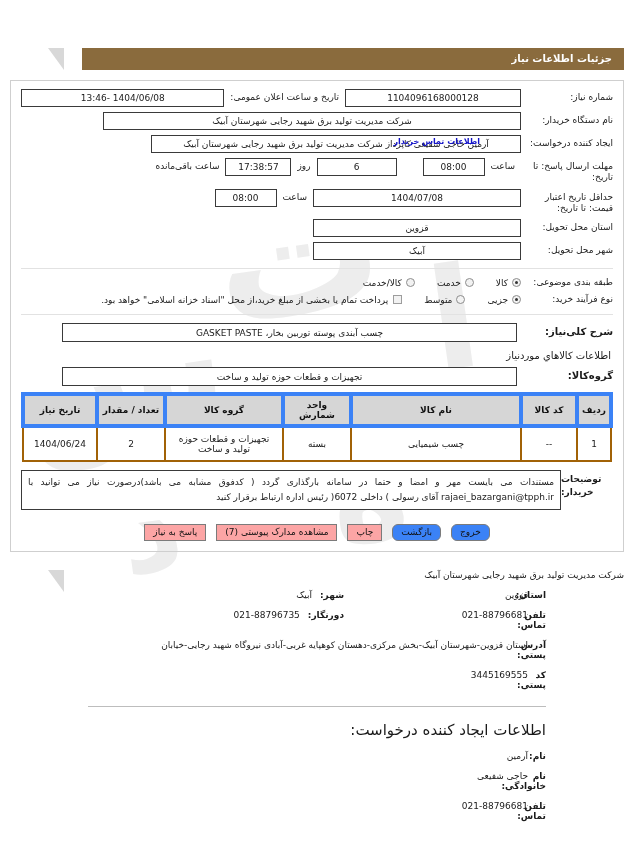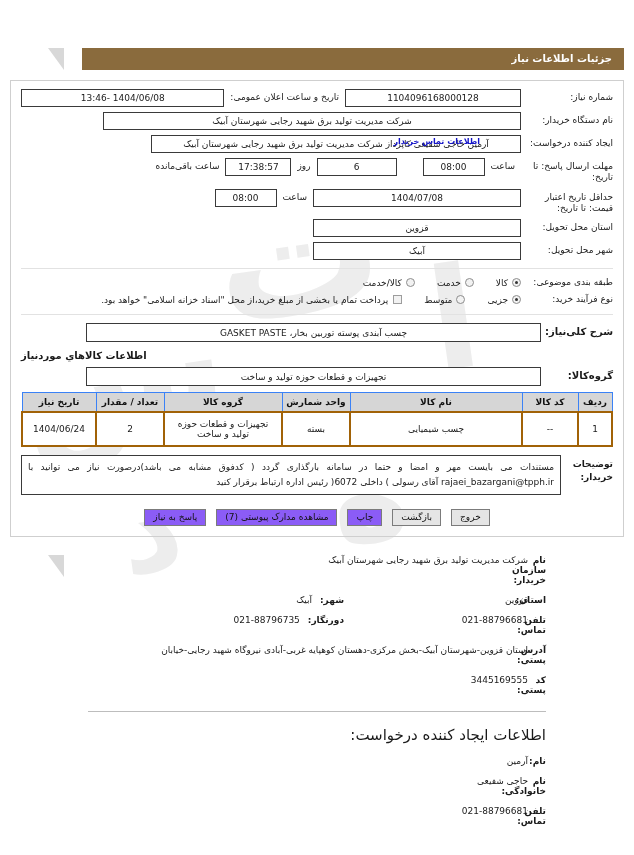--- a/index.html
+++ b/index.html
@@ -188,50 +188,51 @@
     align-items: flex-start;
     margin-bottom: 6px;
   }
   .tlbl {
     font-size: 10px;
     font-weight: bold;
     width: 72px;
     flex: 0 0 72px;
     text-align: right;
     padding-top: 3px;
+    margin-left: 24px;
   }
   .tbox {
     border: 1px solid #3a3a3a;
     background: #fff;
     height: 19px;
     line-height: 18px;
     padding: 0 10px;
     font-size: 9px;
     text-align: center;
   }
   .tbox.w1 { width: 455px; }
   .tbox.w2 { width: 455px; }
   .section-heading {
     font-size: 10px;
-    font-weight: bold;
+    font-weight: normal;
     margin: 8px 0 6px 0;
-    text-align: left;
+    text-align: right;
     padding-right: 2px;
   }
 
   
   table.goods {
     width: 100%;
     border-collapse: collapse;
     font-size: 9px;
     background: #fff;
   }
   table.goods th {
     background: #d6d6d6;
-    border: 1px solid #3b82f6;
+    border: 4px solid #3b82f6;
     font-weight: bold;
     font-size: 9px;
     padding: 4px 3px;
     text-align: center;
     color: #111;
   }
   table.goods td {
     border: 2px solid #a16207;
     padding: 6px 3px;
     text-align: center;
@@ -243,21 +244,21 @@
   .notes-row {
     display: flex;
     align-items: flex-start;
     margin-top: 8px;
   }
   .notes-lbl {
     font-size: 9px;
     font-weight: bold;
     width: 52px;
     flex: 0 0 52px;
-    text-align: right;
+    text-align: left;
     line-height: 1.5;
     padding-top: 3px;
   }
   .notes-box {
     flex: 1 1 auto;
     border: 1px solid #3a3a3a;
     background: #fff;
     padding: 4px 6px;
     font-size: 9px;
     line-height: 1.7;
@@ -276,22 +277,22 @@
   .btn {
     border: 1px solid #7b7b7b;
     font-size: 9px;
     height: 17px;
     line-height: 15px;
     padding: 0 8px;
     text-align: center;
     white-space: nowrap;
     cursor: pointer;
   }
-  .btn.green { background: #8b5cf6; color: #111; }
-  .btn.red   { background: #e5e5e5; color: #111; }
+  .btn.green { background: #fca5a5; color: #111; }
+  .btn.red   { background: #3b82f6; color: #111; border-radius: 6px; }
 
   
   .contact {
     margin-top: 14px;
     padding: 0 0 0 0;
   }
   .crow {
     display: flex;
     align-items: baseline;
     margin-bottom: 10px;
@@ -488,21 +489,20 @@
 
   </div>
 
   <div class="sec-bar-wrap second">
     <div class="sec-corner"></div>
   </div>
 
   <div class="contact">
 
     <div class="crow">
-      <div class="clbl">نام سازمان خریدار:</div>
       <div class="cval" style="min-width:320px">شرکت مدیریت تولید برق شهید رجایی شهرستان آبیک</div>
     </div>
 
     <div class="crow">
       <div class="clbl">استان:</div>
       <div class="cval">قزوین</div>
       <div class="clbl2">شهر:</div>
       <div class="cval2">آبیک</div>
     </div>
 

